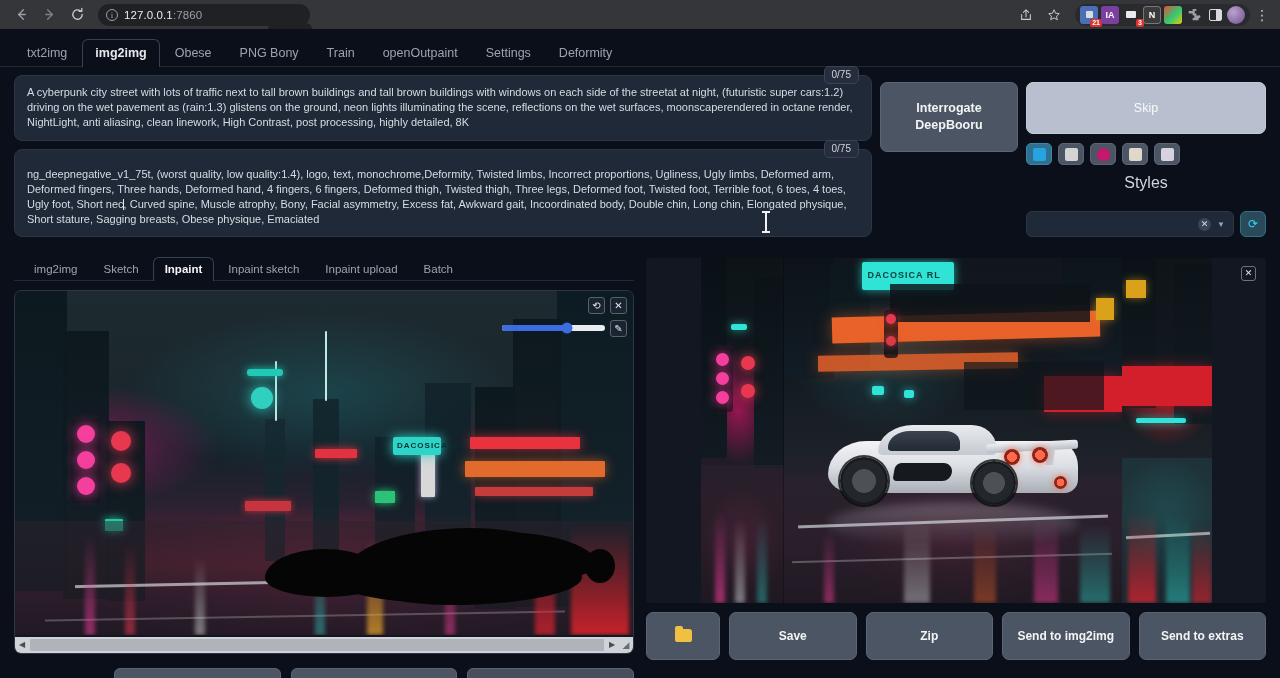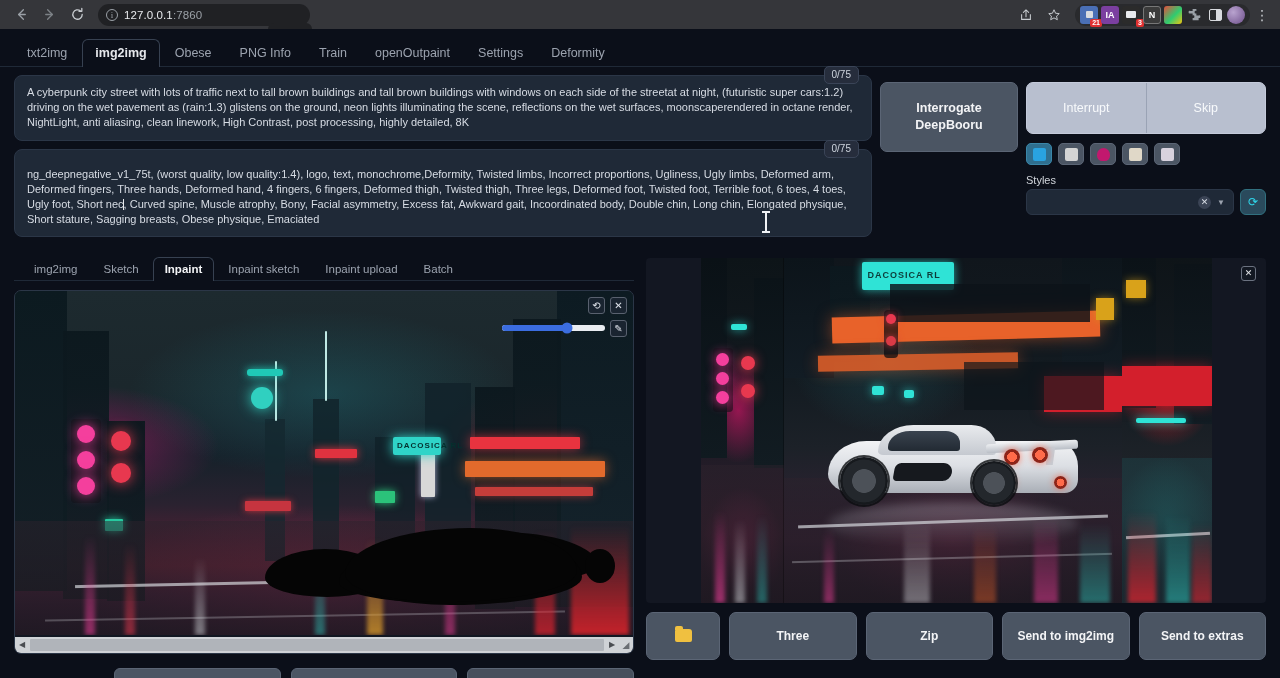--- a/index.html
+++ b/index.html
@@ -259,24 +259,25 @@
     border-radius: 2px;
     display: block;
   }
   .g-blue   { background: #29a3e0; }
   .g-grid   { background: #d4d4d4; }
   .g-pink   { background: #c2186e; }
   .g-paper  { background: #e0d8c8; }
   .g-card   { background: #d8d2de; }
 
   .styles-label {
-    font-size: 11px;
+    font-size: 16px;
     color: #d1d5db;
     margin-top: 9px;
-    margin-bottom: 3px;
+    margin-bottom: 19px;
+    text-align: center;
   }
   .styles-row { display: flex; gap: 6px; align-items: stretch; }
   .styles-select {
     flex: 1;
     height: 26px;
     background: #1f2937;
     border: 1px solid #2b3647;
     border-radius: 6px;
     display: flex;
     align-items: center;
@@ -821,21 +822,21 @@
   </div>
   <div class="tab-remnant"></div>
 </div>
 
 <div class="app">
 
   <div class="tabbar">
     <div class="tab">txt2img</div>
     <div class="tab active">img2img</div>
     <div class="tab">Obese</div>
-    <div class="tab">PNG Info</div>
+    <div class="tab">PNG Bony</div>
     <div class="tab">Train</div>
     <div class="tab">openOutpaint</div>
     <div class="tab">Settings</div>
     <div class="tab">Deformity</div>
   </div>
 
   <div class="prompt-area">
     <div class="prompt-col">
 
       <div class="prompt-box">
@@ -849,21 +850,20 @@
       </div>
 
     </div>
 
     <div class="interrogate-col">
       <div class="interrogate-btn">Interrogate DeepBooru</div>
     </div>
 
     <div class="gen-col">
       <div class="gen-row">
-        <div class="gen-half">Interrupt</div>
         <div class="gen-half">Skip</div>
       </div>
 
       <div class="small-icon-row">
         <div class="sq-btn" style="background:#2f6f8f;border-color:#3a86a8">
             <span class="glyph g-blue"></span>
           </div>
         <div class="sq-btn">
             <span class="glyph g-grid"></span>
           </div>
@@ -1081,21 +1081,21 @@
             <div class="wet-streak" style="left:44px;height:88px;width:24px;background:linear-gradient(180deg,transparent,rgba(47,212,200,.5))"></div>
             <div class="wet-streak" style="left:70px;height:80px;width:20px;background:linear-gradient(180deg,transparent,rgba(232,36,48,.6))"></div>
           </div>
         </div>
       </div>
 
       <div class="actions">
         <div class="action-btn folder">
           <span class="folder-glyph"></span>
         </div>
-        <div class="action-btn">Three</div>
+        <div class="action-btn">Save</div>
         <div class="action-btn">Zip</div>
         <div class="action-btn">Send to img2img</div>
         <div class="action-btn">Send to extras</div>
       </div>
     </div>
   </div>
 
   <div class="ibeam"></div>
 </div>
 

